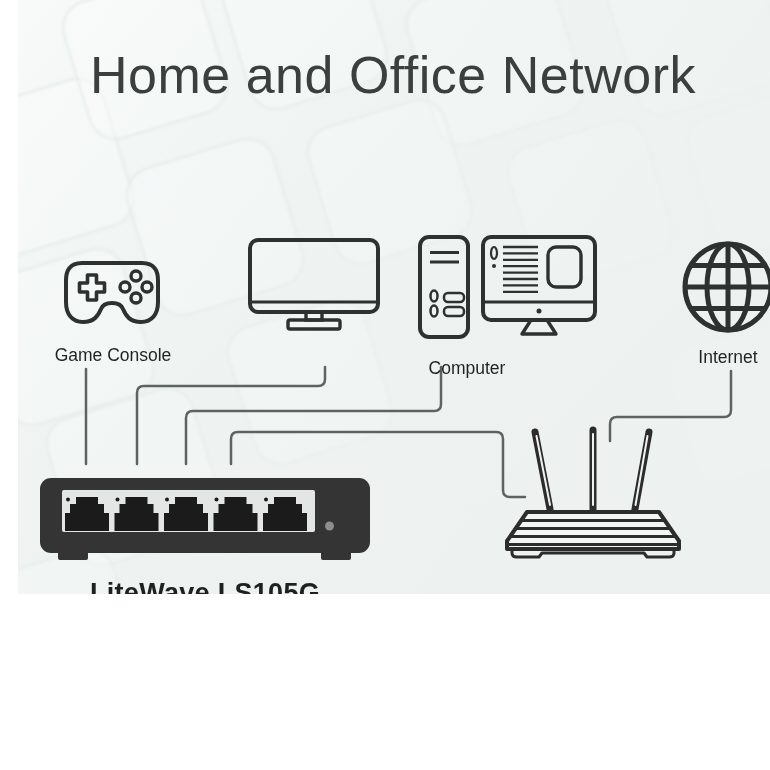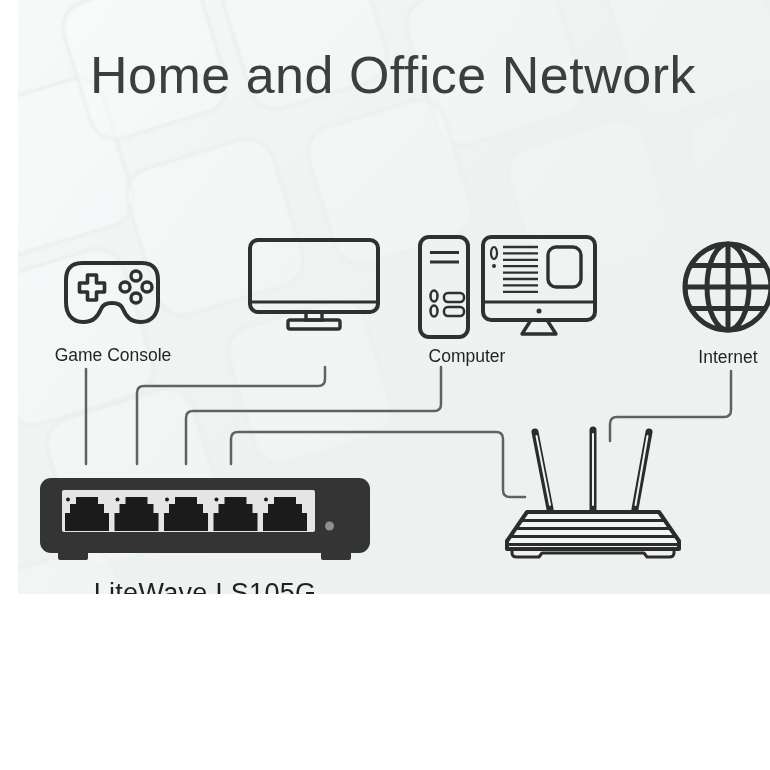--- a/index.html
+++ b/index.html
@@ -28,21 +28,21 @@
     position:absolute;top:48px;left:-10px;width:770px;
     text-align:center;font-size:52px;font-weight:300;
     letter-spacing:0.5px;color:#3b403f;line-height:1.05;
   }
   .dev-label{
     position:absolute;width:160px;text-align:center;
     font-size:17.5px;color:#1f2423;
   }
   .switch-label{
     position:absolute;left:37px;top:578px;width:300px;text-align:center;
-    font-size:27px;color:#1d2120;letter-spacing:0.3px;
+    font-size:27px;color:#1d2120;letter-spacing:0.3px;font-weight:bold;
   }
   svg{position:absolute;left:0;top:0;}
   .icon-stroke{stroke:#2d3130;fill:none;}
   .net-line{stroke:#5c6361;stroke-width:2.5;fill:none;stroke-linecap:round;}
 </style>
 </head>
 <body>
 
 <div class="canvas">
 
@@ -155,18 +155,18 @@
         <path d="M 575,434 L 575,505" stroke="#eef3f1" stroke-width="2" stroke-linecap="round" fill="none"></path>
         <path d="M 629.5,436 L 617.5,505" stroke="#eef3f1" stroke-width="2" stroke-linecap="round" fill="none"></path>
       </g>
       <path d="M 509,512 L 641,512 L 661,541 L 661,549 L 489,549 L 489,541 Z" fill="#f1f5f3" stroke="#2c2c2c" stroke-width="4" stroke-linejoin="round"></path>
       <path stroke="#2c2c2c" stroke-width="3" fill="none" d="M 503,520.5 H 647 M 497,528.5 H 653 M 491,536.5 H 659 M 489,544.5 H 661"></path>
       <path d="M 494,551 L 494,553 Q 494,557 499,557 L 521,557 L 524,553 L 626,553 L 629,557 L 651,557 Q 656,557 656,553 L 656,551" fill="none" stroke="#2c2c2c" stroke-width="3" stroke-linejoin="round"></path>
     </g>
   </svg>
 
   <div class="dev-label" style="left:15px;top:345px;text-align:center;">Game Console</div>
-  <div class="dev-label" style="left:369px;top:346px;">Computer</div>
+  <div class="dev-label" style="left:369px;top:358px;">Computer</div>
   <div class="dev-label" style="left:630px;top:347px;">Internet</div>
 
   <div class="switch-label">LiteWave LS105G</div>
 
 </div>
 
 </body></html>

